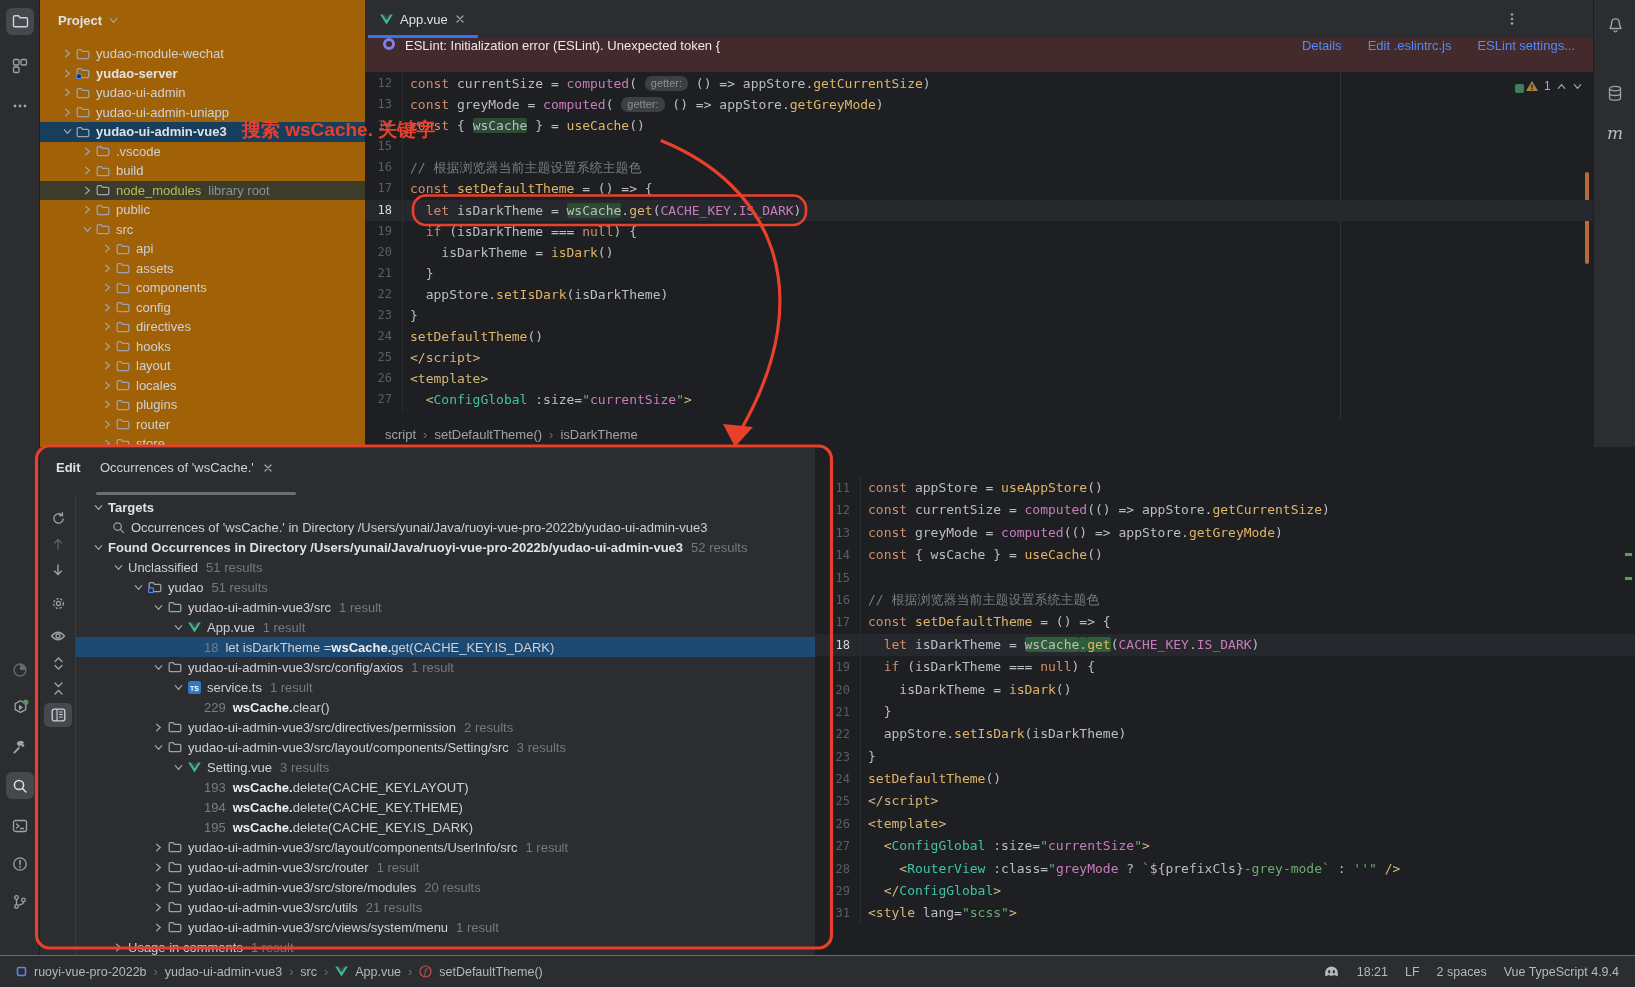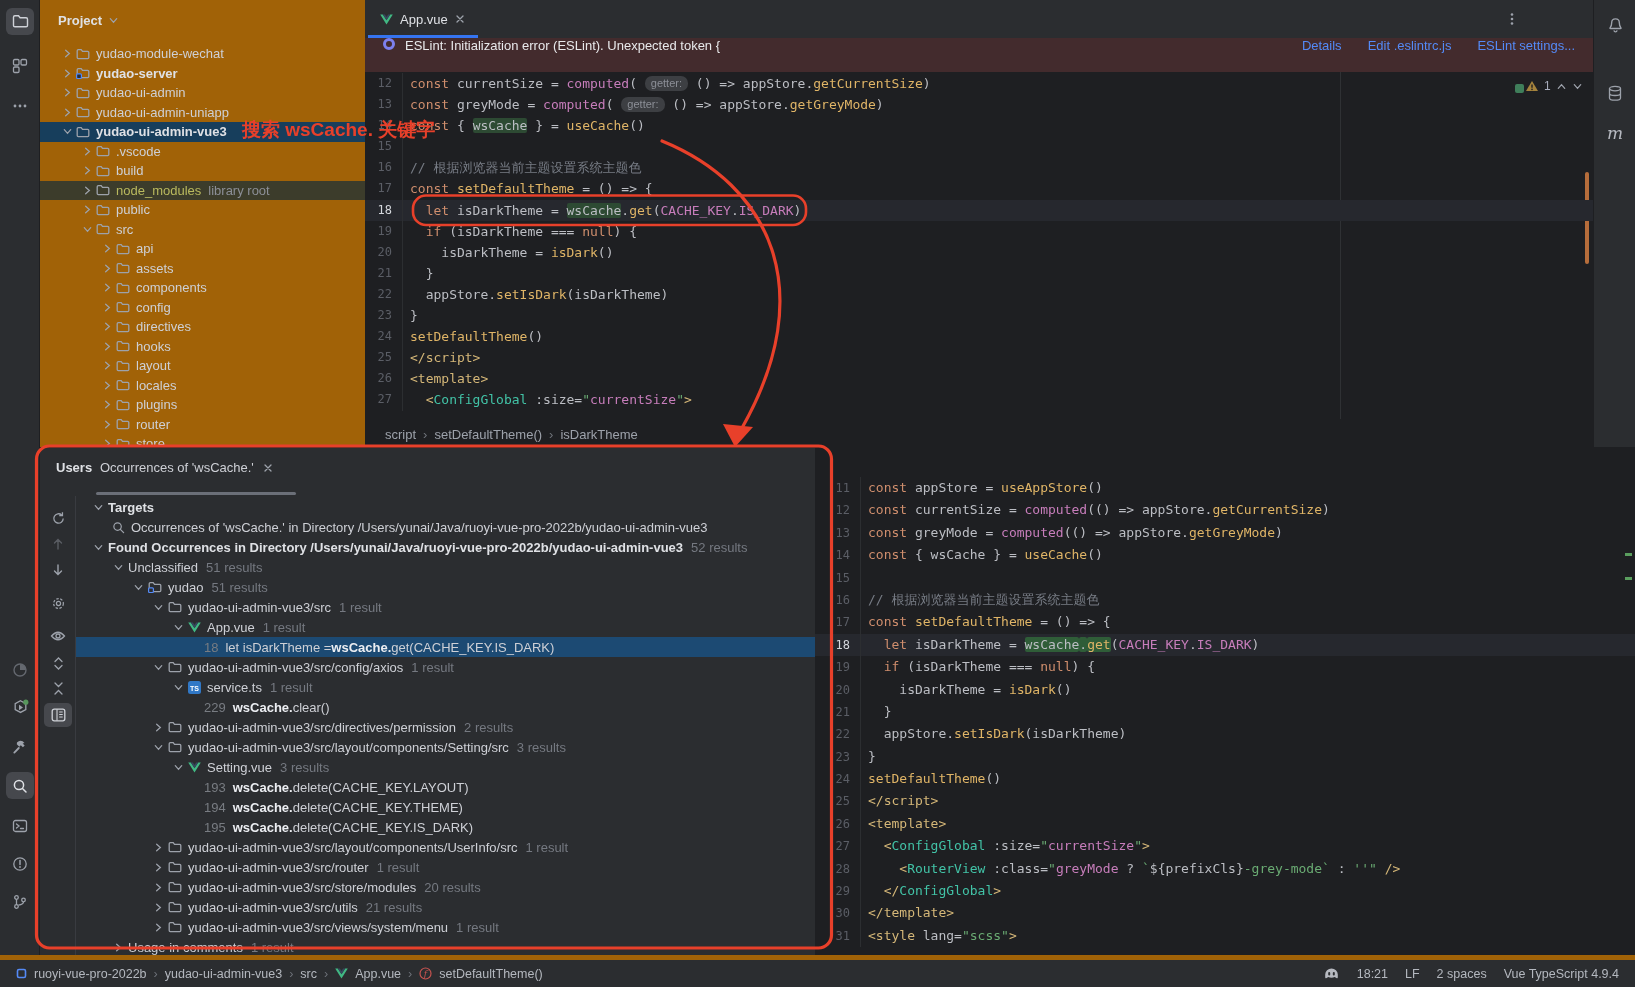--- a/index.html
+++ b/index.html
@@ -72,21 +72,21 @@
   .frow .cnt{color:#757981;margin-left:8px}
   .unum{color:#787c82;margin-right:7px}
   .um{font-weight:bold;color:#eceef2}
   
   .preview{position:absolute;left:815px;top:447px;width:820px;height:508px;background:#1e1f22;border-top:1px solid #1e1f22;overflow:hidden}
   .preview .codewrap{top:29px}
   .preview .cl{height:22.4px;line-height:22.4px}
   .preview .ln{width:46px}
   .gmark{position:absolute;width:7px;height:3px;background:#5a9e5e;right:3px}
   
-  .status{position:absolute;left:0;top:955px;width:1635px;height:32px;background:#2b2d30;border-top:5px solid #a16207;display:flex;align-items:center;padding:0 16px;color:#b4b8bf;font-size:12.5px}
+  .status{position:absolute;left:0;top:955px;width:1635px;height:32px;background:#2b2d30;border-top:1px solid #a16207;display:flex;align-items:center;padding:0 16px;color:#b4b8bf;font-size:12.5px}
   .crumbs{display:flex;align-items:center;gap:7px;white-space:nowrap}
   .crumbs .sep{color:#6f737a}
   .status-right{margin-left:auto;display:flex;align-items:center;gap:17px}
   
   .anno-svg{position:absolute;left:0;top:0;z-index:60;pointer-events:none}
   .anno-note{position:absolute;left:242px;top:117px;z-index:61;color:#e8402a;font-size:19px;font-weight:bold;white-space:nowrap;pointer-events:none}
 </style>
 </head>
 <body>
 
@@ -578,21 +578,21 @@
         <div class="abtn" style="top: 120px;">
           <span class="ic">
             <span style="font-family:'DejaVu Serif',serif;font-style:italic;font-size:17px;color:#b6b9c0;line-height:1">m</span>
           </span>
         </div>
       </div>
   </div>
 
   <div class="find">
     <div class="find-head">
-      <span class="find-label">Users</span>
+      <span class="find-label">Edit</span>
       <span class="find-tab">
         <span>Occurrences of 'wsCache.'</span>
         <span class="ic" id="find-tab-close">
             <svg width="10" height="10" viewBox="0 0 10 10">
               <path d="M2 2 L8 8 M8 2 L2 8" stroke="#9da2ab" stroke-width="1.3" stroke-linecap="round"></path>
             </svg>
           </span>
       </span>
       <div class="find-tab-underline"></div>
     </div>
@@ -932,21 +932,20 @@
         <div class="cl"><span class="ln">20</span><span class="ct"><span class="c-pl">    isDarkTheme = </span><span class="c-fn">isDark</span><span class="c-pl">()</span></span></div>
         <div class="cl"><span class="ln">21</span><span class="ct"><span class="c-pl">  }</span></span></div>
         <div class="cl"><span class="ln">22</span><span class="ct"><span class="c-pl">  appStore.</span><span class="c-fn">setIsDark</span><span class="c-pl">(isDarkTheme)</span></span></div>
         <div class="cl"><span class="ln">23</span><span class="ct"><span class="c-pl">}</span></span></div>
         <div class="cl"><span class="ln">24</span><span class="ct"><span class="c-fn">setDefaultTheme</span><span class="c-pl">()</span></span></div>
         <div class="cl"><span class="ln">25</span><span class="ct"><span class="c-tag">&lt;/script&gt;</span></span></div>
         <div class="cl"><span class="ln">26</span><span class="ct"><span class="c-tag">&lt;template&gt;</span></span></div>
         <div class="cl"><span class="ln">27</span><span class="ct"><span class="c-tag">  &lt;</span><span class="c-cmp">ConfigGlobal</span><span class="c-pl"> :size=</span><span class="c-str">"</span><span class="c-pp">currentSize</span><span class="c-str">"</span><span class="c-tag">&gt;</span></span></div>
         <div class="cl"><span class="ln">28</span><span class="ct"><span class="c-tag">    &lt;</span><span class="c-cmp">RouterView</span><span class="c-pl"> :class=</span><span class="c-str">"</span><span class="c-pp">greyMode</span><span class="c-pl"> ? </span><span class="c-str">`</span><span class="c-pl">${</span><span class="c-pl">prefixCls</span><span class="c-pl">}</span><span class="c-str">-grey-mode`</span><span class="c-pl"> : </span><span class="c-str">''</span><span class="c-str">"</span><span class="c-tag"> /&gt;</span></span></div>
         <div class="cl"><span class="ln">29</span><span class="ct"><span class="c-tag">  &lt;/</span><span class="c-cmp">ConfigGlobal</span><span class="c-tag">&gt;</span></span></div>
-        <div class="cl"><span class="ln">30</span><span class="ct"><span class="c-tag">&lt;/template&gt;</span></span></div>
         <div class="cl"><span class="ln">31</span><span class="ct"><span class="c-tag">&lt;style </span><span class="c-pl">lang=</span><span class="c-str">"scss"</span><span class="c-tag">&gt;</span></span></div>
       </div>
     <div class="gmark" style="top:105px"></div>
     <div class="gmark" style="top:129px"></div>
   </div>
 
   <div class="status">
     <div class="crumbs" id="status-left">
         <span class="crumbs">
           <span class="ic">

